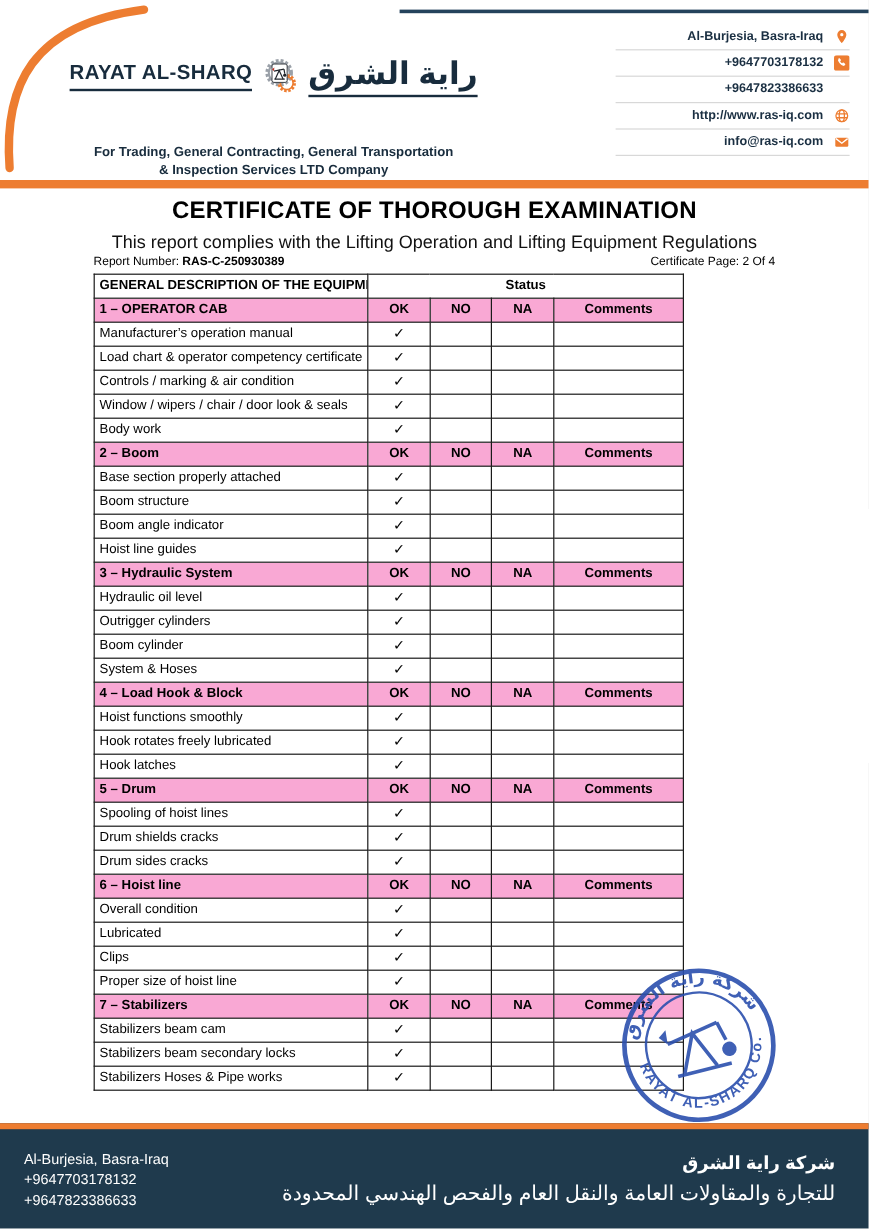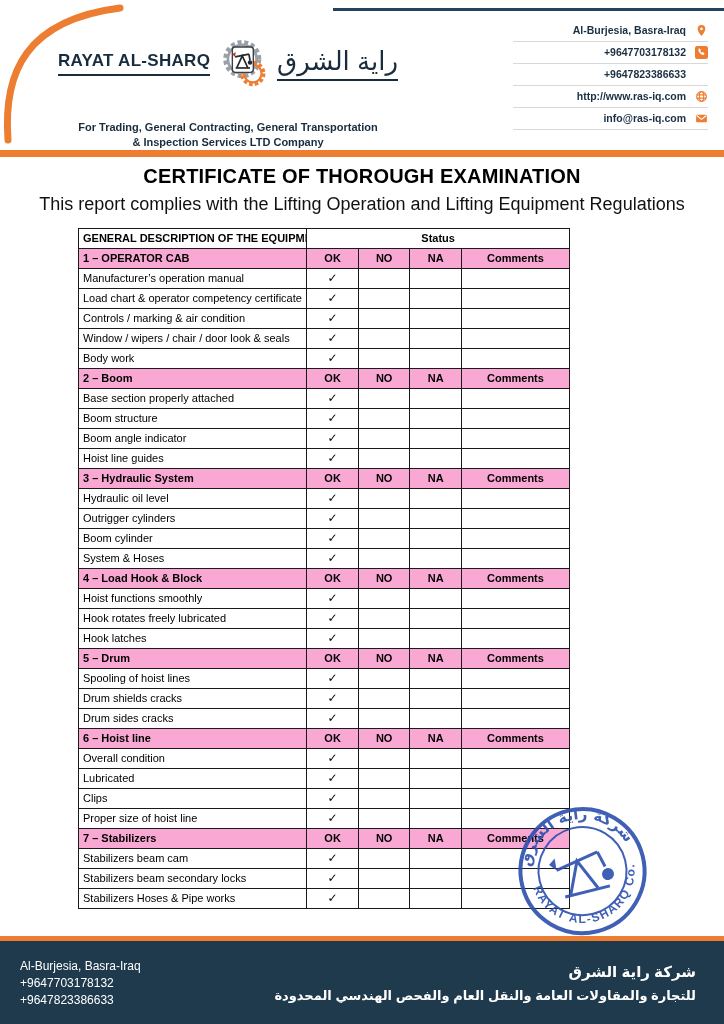--- a/index.html
+++ b/index.html
@@ -9,51 +9,51 @@
     font-family:"Liberation Sans","DejaVu Sans",sans-serif; color:#000;
   }
   
   .top-line { position:absolute; top:8px; left:46%; right:0; height:3px; background:#24435c; }
   .swoosh { position:absolute; top:0; left:0; }
   
   .header { position:absolute; top:14px; left:34px; right:16px; display:flex; justify-content:space-between; }
   .brand { width:340px; text-align:center;margin-left:24px; }
   .brand-row { display:flex; align-items:center; justify-content:center; gap:8px; }
   .company-name { font-weight:bold; font-size:17px; color:#182c3d; border-bottom:2px solid #182c3d; padding-bottom:3px; letter-spacing:.3px; white-space:nowrap; }
-  .company-name-ar { font-weight:normal; font-size:26px; color:#182c3d; border-bottom:2px solid #182c3d; padding-bottom:2px; white-space:nowrap; direction:rtl; }
+  .company-name-ar { font-weight:bold; font-size:26px; color:#182c3d; border-bottom:2px solid #182c3d; padding-bottom:2px; white-space:nowrap; direction:rtl; }
   .tagline { margin-top:8px; font-size:11px; font-weight:bold; color:#182c3d; line-height:1.4; }
   .contacts { width:195px; margin-top:6px; }
   .contact-row { display:flex; align-items:center; justify-content:flex-end; gap:8px; padding:3px 0 4px 0; border-bottom:1px solid #d8d8d8; }
   .contact-text { font-size:10.5px; font-weight:bold; color:#1a2f42; }
   .contact-icon { width:14px; height:14px; display:flex; justify-content:center; align-items:center; }
   .header-divider { position:absolute; top:150px; left:0; width:100%; height:7px; background:#ED7D31; }
   
   .title { position:absolute; top:165px; left:0; width:100%; text-align:center; font-size:20px; font-weight:bold; letter-spacing:.2px; }
-  .subtitle { position:absolute; top:194px; left:0; width:100%; text-align:center; font-size:18px; color:#111; }
+  .subtitle { position:absolute; top:194px; left:0; width:100%; text-align:center; font-size:15px; color:#111; }
   .report-row { position:absolute; top:213px; left:78px; width:568px; display:flex; justify-content:space-between; font-size:10px; }
   .report-left b { font-weight:bold; }
   
   .table-wrap { position:absolute; top:228px; left:78px; width:492px; }
   table { border-collapse:collapse; width:100%; table-layout:fixed; }
   td,th { border:1px solid #1a1a1a; font-size:11px; padding:2px 4px; height:15px; line-height:15px; overflow:hidden; white-space:nowrap; }
   th { font-weight:bold; }
   th.desc-h { text-align:left; }
   th.status-h { text-align:center; }
   td.desc { font-weight:normal; text-align:left; }
   td.col { text-align:center; }
   tr.section-row td { background:#f9a8d4; font-weight:bold; }
   td.check { font-size:12px; }
   
   .stamp { position:absolute; left:508px; top:796px; transform:rotate(-14deg); opacity:.9; }
   
   .footer { position:absolute; bottom:0; left:0; width:100%; height:88px; background:#1f3a4d; border-top:5px solid #ED7D31; box-sizing:border-box; display:flex; justify-content:space-between; align-items:center; padding:0 28px 0 20px; color:#fff; }
   .footer-left div { font-size:12px; margin:3px 0; }
   .footer-right { text-align:right; direction:rtl; }
   .footer-company { font-size:15px; font-weight:bold; margin-bottom:7px; }
-  .footer-desc { font-size:13px; font-weight:bold; }
+  .footer-desc { font-size:17px; font-weight:normal; }
 </style>
 </head>
 <body>
 
 <div class="page">
 
   <div class="top-line"></div>
   <svg class="swoosh" width="150" height="145">
     <path d="M8,140 C3,72 26,20 120,8" stroke="#ED7D31" stroke-width="7" fill="none" stroke-linecap="round"></path>
   </svg>
@@ -127,20 +127,26 @@
             </svg>
           </span>
         </div>
       </div>
   </div>
 
   <div class="header-divider"></div>
 
   <div class="title">CERTIFICATE OF THOROUGH EXAMINATION</div>
   <div class="subtitle">This report complies with the Lifting Operation and Lifting Equipment Regulations</div>
+  <div class="report-row">
+    <div class="report-left">
+      <span>Report Number: </span><b>RAS-C-250930389</b>
+    </div>
+    <div class="report-right">Certificate Page: 2 Of 4</div>
+  </div>
 
   <div class="table-wrap">
     <table>
       <colgroup>
         <col style="width:46.5%">
           <col style="width:10.5%">
           <col style="width:10.5%">
           <col style="width:10.5%">
           <col style="width:22%">
       </colgroup>

